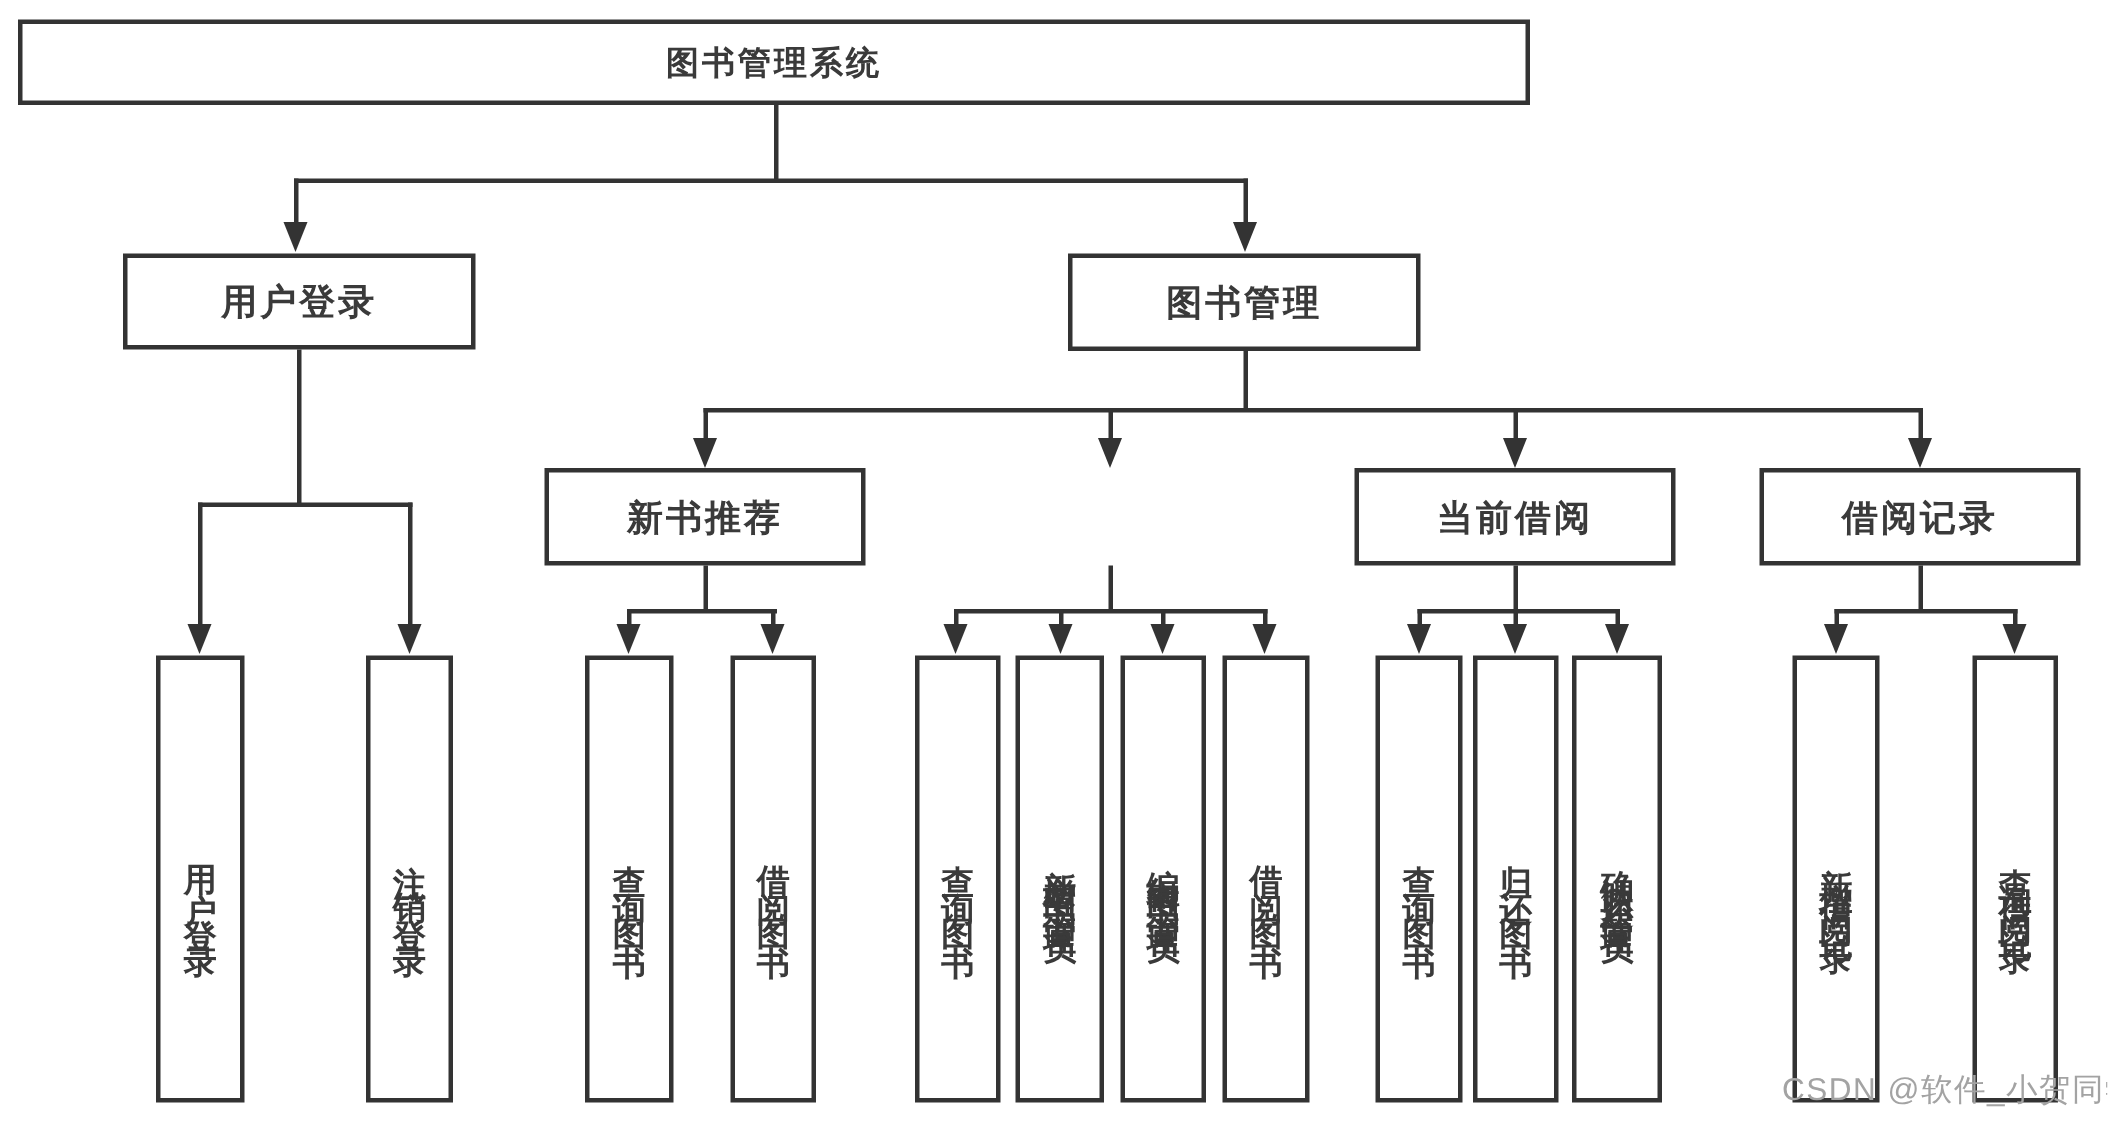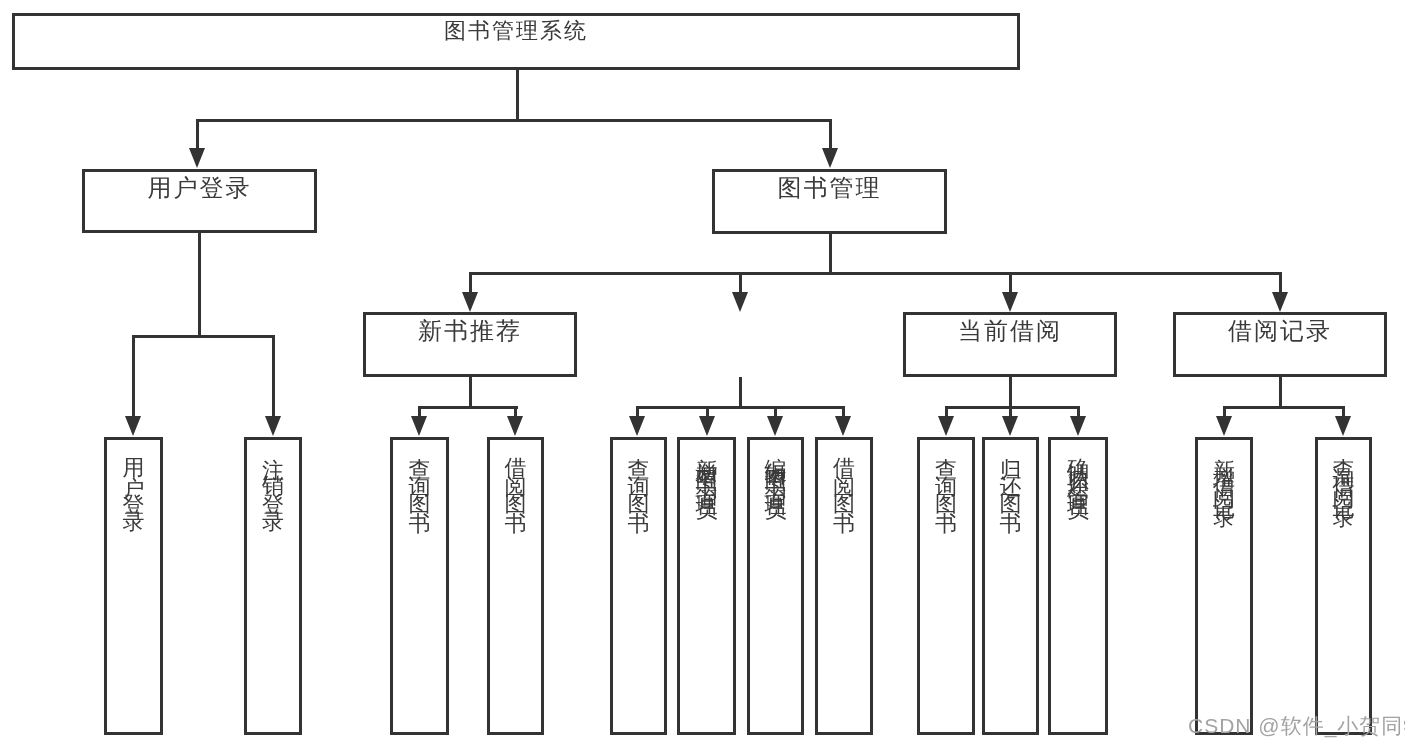--- a/index.html
+++ b/index.html
@@ -9,22 +9,23 @@
     background:#ffffff;
     font-family:"Liberation Sans","DejaVu Sans",sans-serif;
     overflow:hidden;
   }
   .box{
     position:absolute;
     background:#ffffff;
     border:3px solid #333333;
     box-sizing:border-box;
     display:flex;
-    align-items:flex-start;
+    align-items:center;
     justify-content:center;
+    font-weight:bold;
   }
   .hlabel{
     font-size:24px;
     color:#3a3a3a;
     letter-spacing:2px;
     white-space:nowrap;
   }
   .root-label{font-size:22px;}
   .vlabel{
     writing-mode:vertical-rl;

